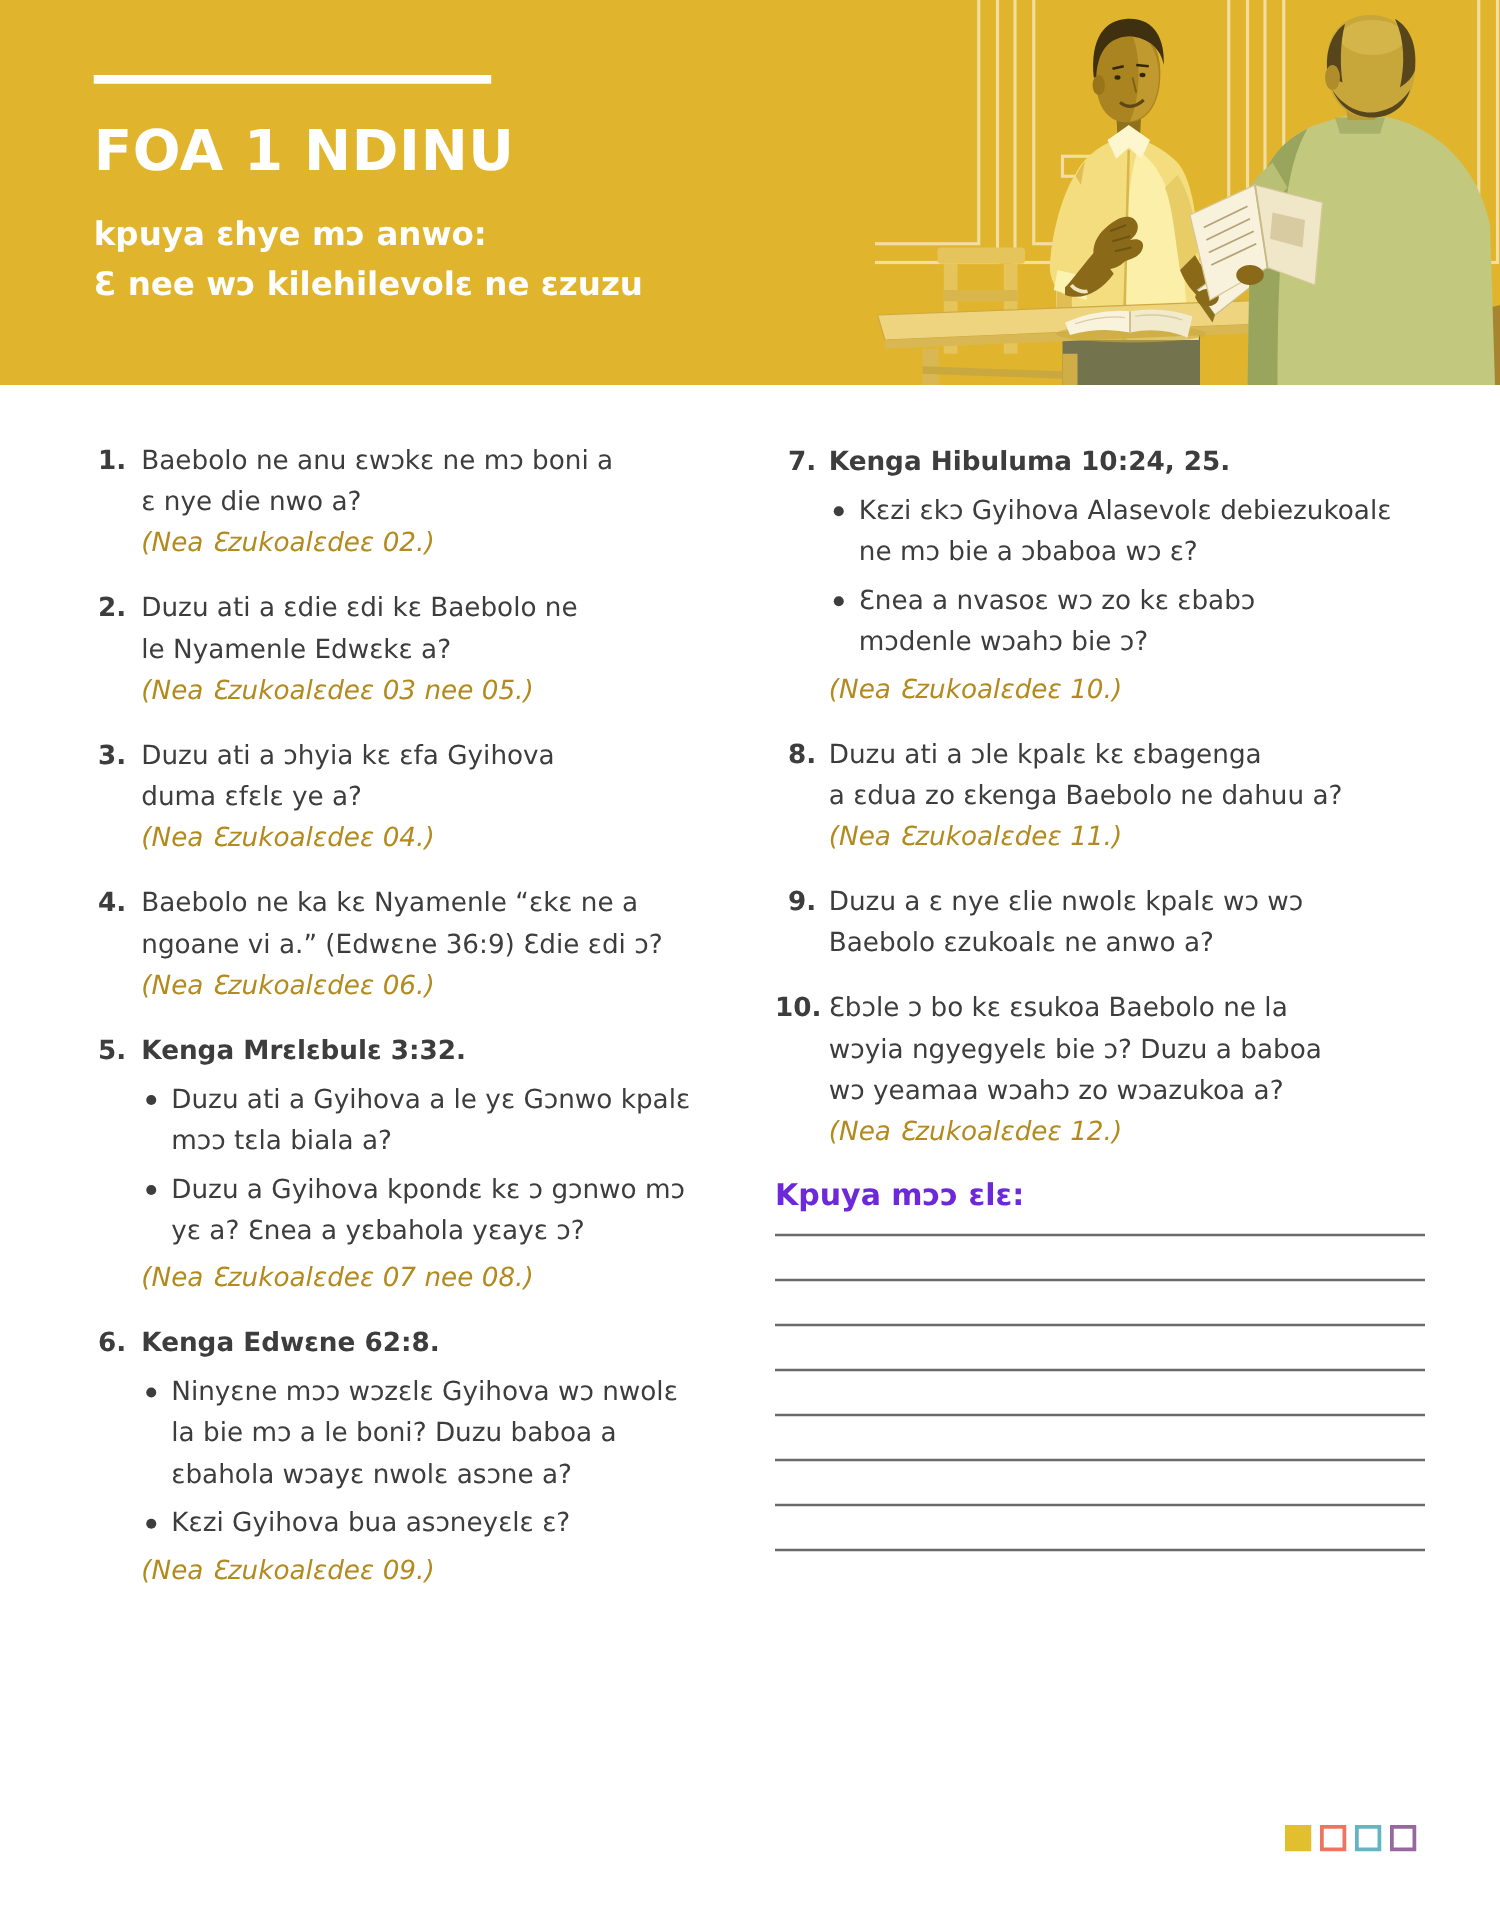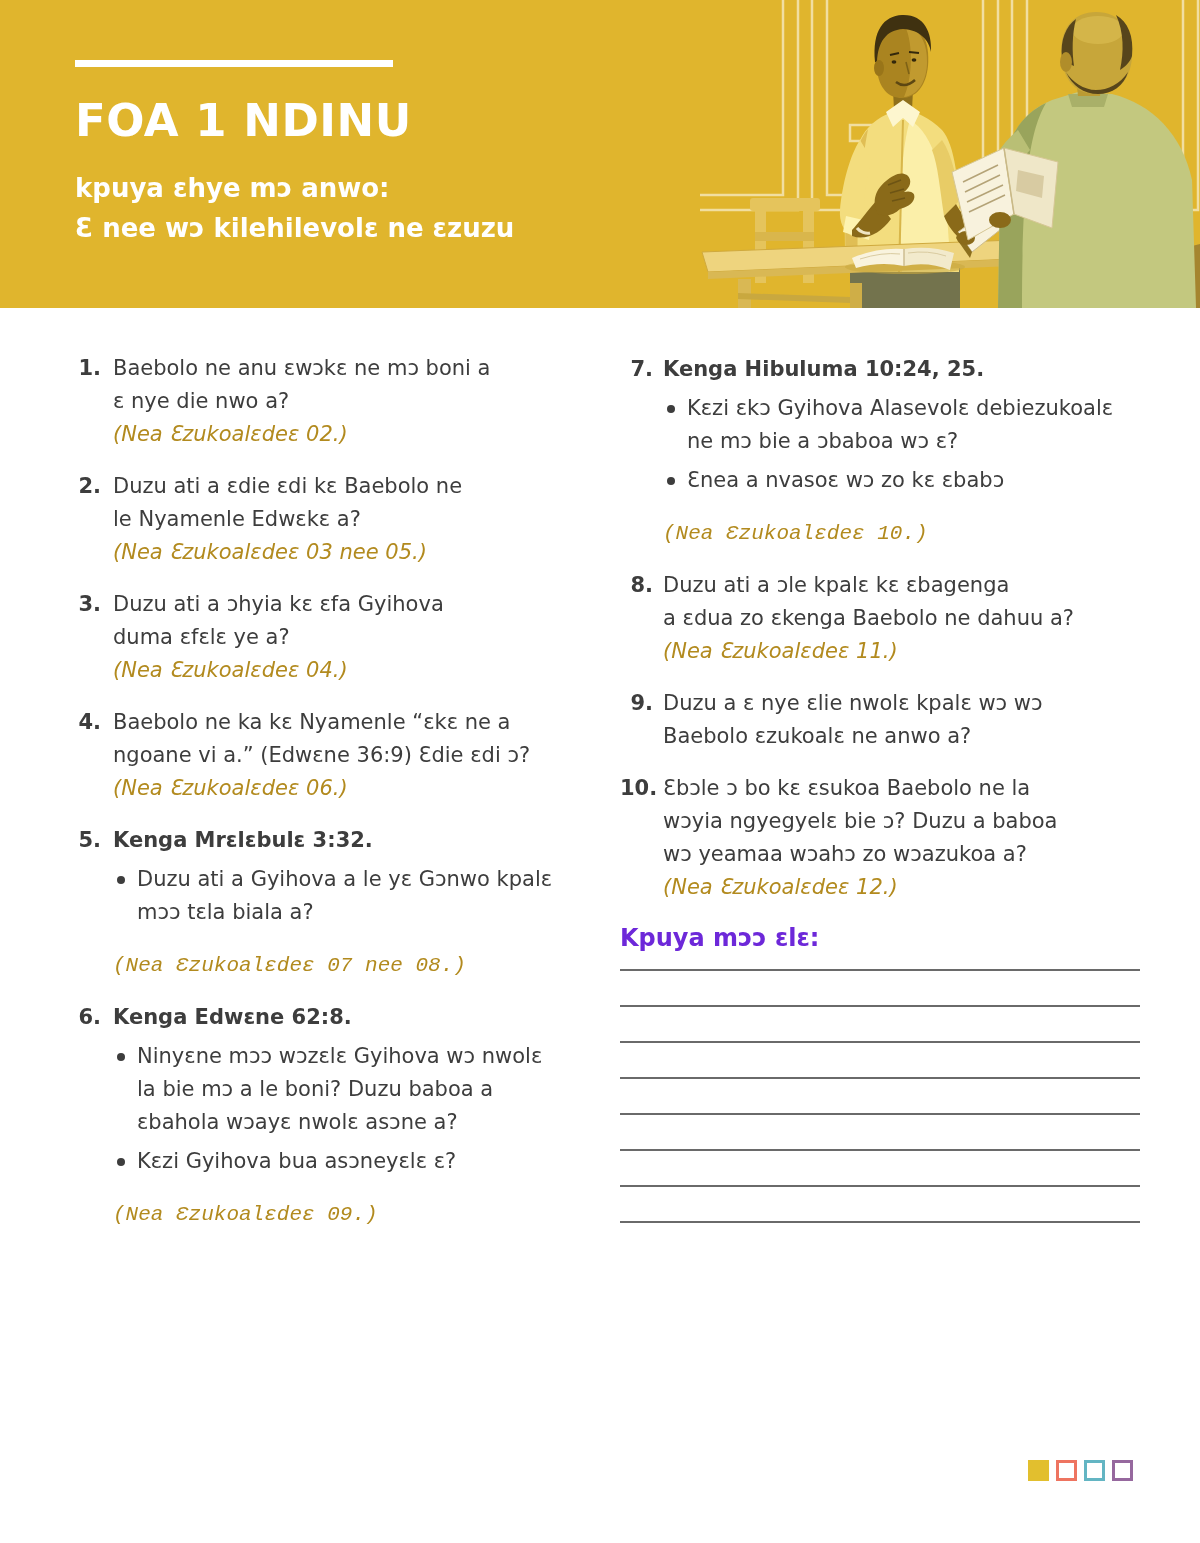--- a/index.html
+++ b/index.html
@@ -21,21 +21,21 @@
   .q{display:flex;margin-bottom:19px;}
   .q-num{flex:0 0 auto;font-weight:bold;font-size:21px;line-height:33px;color:#3d3d3d;text-align:right;}
   .col-left .q-num{width:26px;margin-right:12px;}
   .col-right .q-num{width:33px;margin-right:10px;}
   .q-body{flex:1 1 auto;min-width:0;}
   .q-line{font-size:21px;line-height:33px;color:#3d3d3d;white-space:nowrap;}
   .q-line.bold{font-weight:bold;}
   .q-bullet{position:relative;padding-left:24px;margin-top:6px;}
   .dot{position:absolute;left:4px;top:13px;width:8px;height:8px;border-radius:50%;background:#3d3d3d;}
   .q-ref{font-size:21px;line-height:33px;color:#b28a1e;font-style:italic;white-space:nowrap;}
-  .q-ref.after-bullets{margin-top:20px;font-family:Liberation Mono, monospace;}
+  .q-ref.after-bullets{margin-top:5px;}
 
   
   .notes-heading{font-size:24px;font-weight:bold;color:#6d28d9;line-height:30px;margin-top:12px;}
   .write-line{height:34px;border-bottom:2px solid #6a6a6a;}
   .write-line:first-child{height:16px;}
 
   
   .squares{position:absolute;left:1028px;top:1460px;display:flex;gap:7px;}
   .square{width:21px;height:21px;box-sizing:border-box;}
   .square.outline{border:3px solid;background:#ffffff;}
@@ -193,20 +193,25 @@
       </div>
       <div class="q">
         <div class="q-num">5.</div>
         <div class="q-body">
           <div class="q-line bold">Kenga Mrɛlɛbulɛ 3:32.</div>
           <div class="q-bullet">
             <span class="dot"></span>
             <div class="q-line">Duzu ati a Gyihova a le yɛ Gɔnwo kpalɛ</div>
             <div class="q-line">mɔɔ tɛla biala a?</div>
           </div>
+          <div class="q-bullet">
+            <span class="dot"></span>
+            <div class="q-line">Duzu a Gyihova kpondɛ kɛ ɔ gɔnwo mɔ</div>
+            <div class="q-line">yɛ a? Ɛnea a yɛbahola yɛayɛ ɔ?</div>
+          </div>
           <div class="q-ref after-bullets">(Nea Ɛzukoalɛdeɛ 07 nee 08.)</div>
         </div>
       </div>
       <div class="q">
         <div class="q-num">6.</div>
         <div class="q-body">
           <div class="q-line bold">Kenga Edwɛne 62:8.</div>
           <div class="q-bullet">
             <span class="dot"></span>
             <div class="q-line">Ninyɛne mɔɔ wɔzɛlɛ Gyihova wɔ nwolɛ</div>
@@ -229,20 +234,21 @@
         <div class="q-body">
           <div class="q-line bold">Kenga Hibuluma 10:24, 25.</div>
           <div class="q-bullet">
             <span class="dot"></span>
             <div class="q-line">Kɛzi ɛkɔ Gyihova Alasevolɛ debiezukoalɛ</div>
             <div class="q-line">ne mɔ bie a ɔbaboa wɔ ɛ?</div>
           </div>
           <div class="q-bullet">
             <span class="dot"></span>
             <div class="q-line">Ɛnea a nvasoɛ wɔ zo kɛ ɛbabɔ</div>
+            <div class="q-line">mɔdenle wɔahɔ bie ɔ?</div>
           </div>
           <div class="q-ref after-bullets">(Nea Ɛzukoalɛdeɛ 10.)</div>
         </div>
       </div>
       <div class="q">
         <div class="q-num">8.</div>
         <div class="q-body">
           <div class="q-line">Duzu ati a ɔle kpalɛ kɛ ɛbagenga</div>
           <div class="q-line">a ɛdua zo ɛkenga Baebolo ne dahuu a?</div>
           <div class="q-ref">(Nea Ɛzukoalɛdeɛ 11.)</div>

